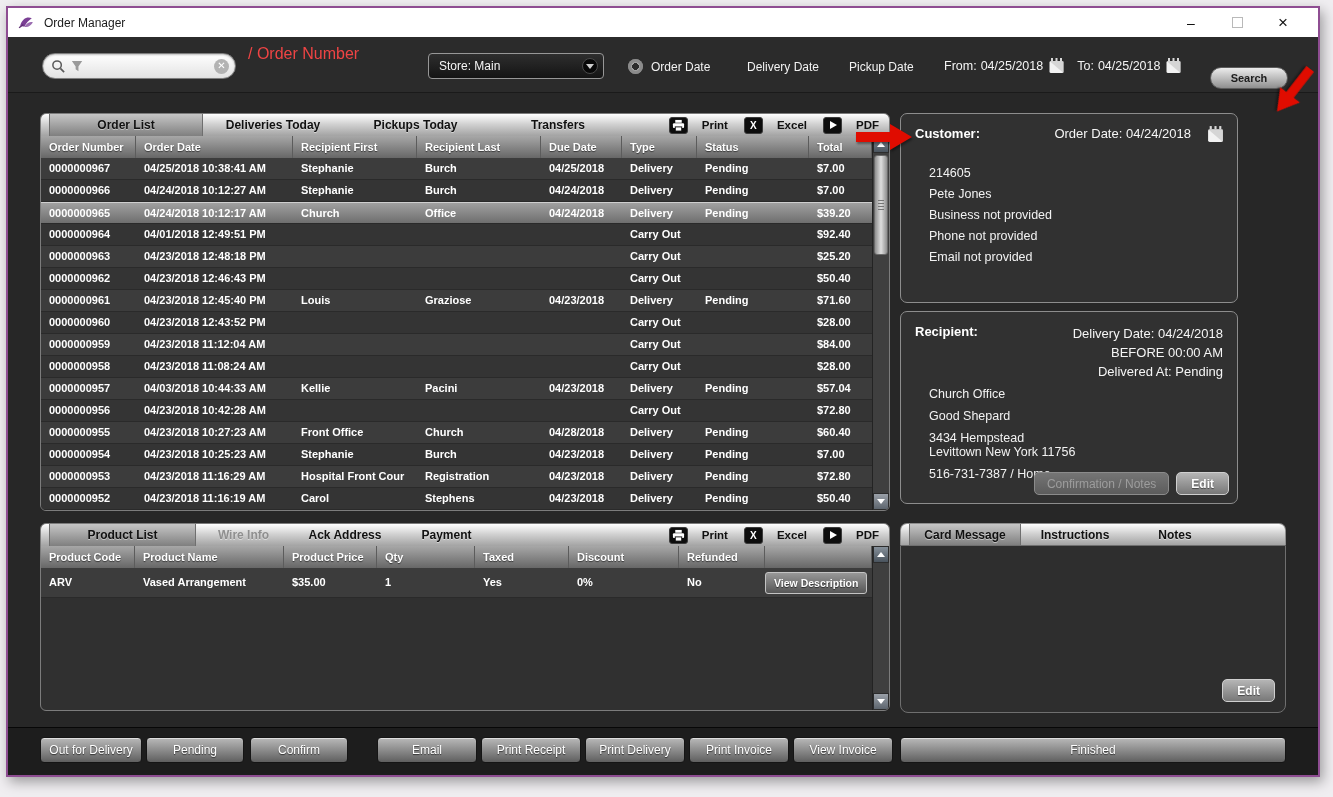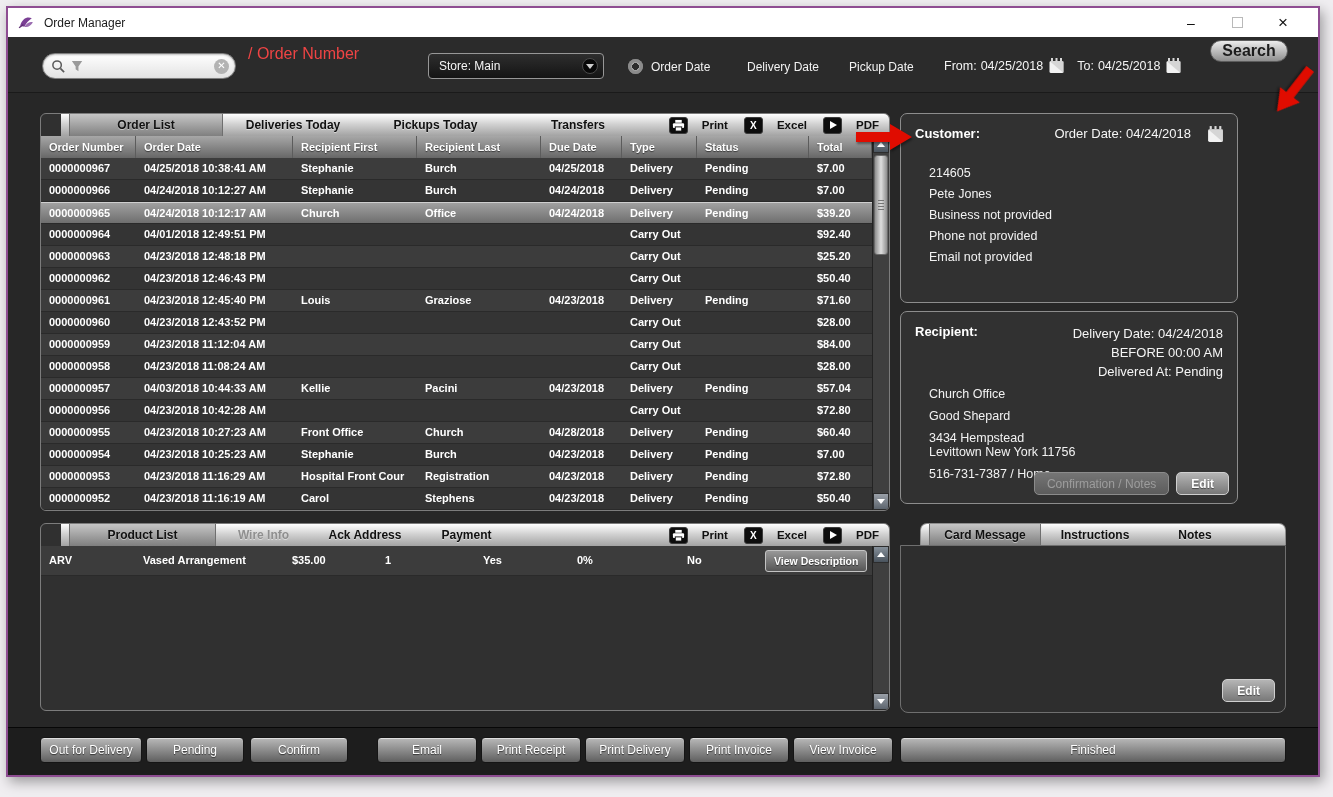--- a/index.html
+++ b/index.html
@@ -39,34 +39,34 @@
                  border:1px solid #4a4a4a; display:flex; align-items:center; justify-content:center; }
   .tri-down-sm { width:0; height:0; border-left:4px solid transparent; border-right:4px solid transparent;
                  border-top:5px solid #cfcfcf; }
   .radio-group { position:absolute; top:22px; display:flex; align-items:center; gap:8px; }
   .radio-dot { width:15px; height:15px; border-radius:50%;
                background:radial-gradient(circle at 35% 30%, #cquot 0, #c9c9c9 0%, #7d7d7d 55%, #4e4e4e 100%); }
   .radio-dot.selected { box-shadow:inset 0 0 0 3px #8b8b8b; background:radial-gradient(circle at 50% 50%, #2c2c2c 0%, #2c2c2c 30%, #a7a7a7 34%, #5c5c5c 100%); }
   .radio-label { font-size:12px; color:#f2f2f2; }
   .date-range { position:absolute; left:936px; top:20px; display:flex; align-items:center; color:#f4f4f4; font-size:12.5px; }
   .cal-icon { width:17px; height:17px; margin:0 0 0 5px; }
-  .search-btn { position:absolute; left:1202px; top:3px; width:78px; height:22px; border-radius:11px;
+  .search-btn { position:absolute; left:1202px; top:30px; width:78px; height:22px; border-radius:11px;
                 background:linear-gradient(180deg,#ececec,#8f8f8f); border:1px solid #5c5c5c;
-                font-size:16px; color:#1d1d1d; font-weight:bold; font-family:"Liberation Sans",sans-serif; }
+                font-size:11px; color:#1d1d1d; font-weight:bold; font-family:"Liberation Sans",sans-serif; }
 
   
   .content { position:absolute; left:0; top:85px; width:100%; height:634px; background:#272727; }
   .bottombar { position:absolute; left:0; top:719px; width:100%; height:48px; background:#1d1d1d; border-top:1px solid #070707; }
 
   .lpanel { position:absolute; border:1px solid #7c7c7c; border-radius:6px; background:#303030; overflow:hidden; }
   #orders-panel  { left:32px; top:105px; width:850px; height:398px; }
   #products-panel{ left:32px; top:515px; width:850px; height:188px; }
 
   .tabbar { position:relative; height:22px; background:linear-gradient(180deg,#ffffff 0%,#d2d2d2 45%,#a3a3a3 100%);
-            display:flex; align-items:stretch; padding-left:8px;margin-left:20px; }
+            display:flex; align-items:stretch; padding-left:8px; }
   .tab { min-width:120px; padding:0 14px; display:flex; align-items:center; justify-content:center;
          font-size:12px; font-weight:bold; color:#111; text-shadow:0 1px 0 rgba(255,255,255,.45); }
   .tab.active { background:linear-gradient(180deg,#c6c6c6,#7f7f7f); border-left:1px solid #6f6f6f; border-right:1px solid #6f6f6f; }
   .tab.disabled { color:#8f8f8f; }
   .export-group { position:absolute; right:10px; top:0; height:22px; display:flex; align-items:center; gap:16px; }
   .export-item { display:flex; align-items:center; gap:14px; font-size:11.5px; font-weight:bold; color:#101010; }
   .export-icon { width:19px; height:17px; border-radius:3px; background:#0d0d0d; border:1px solid #3c3c3c;
                  display:flex; align-items:center; justify-content:center; color:#fff; }
   .export-icon .xl { font-size:10px; font-weight:bold; color:#fff; }
   .pdf-tri { width:0; height:0; border-top:4px solid transparent; border-bottom:4px solid transparent; border-left:7px solid #fff; margin-left:2px; }
@@ -464,20 +464,30 @@
           </div>
           <div class="export-item">
             <span class="export-icon">
                 <span class="pdf-tri"></span>
               </span>
             <span>PDF</span>
           </div>
         </div>
       </div>
       <div class="table-wrap">
+        <div class="thead">
+          <div class="thcell pc0">Product Code</div>
+          <div class="thcell pc1">Product Name</div>
+          <div class="thcell pc2">Product Price</div>
+          <div class="thcell pc3">Qty</div>
+          <div class="thcell pc4">Taxed</div>
+          <div class="thcell pc5">Discount</div>
+          <div class="thcell pc6">Refunded</div>
+          <div class="thcell pc7"></div>
+        </div>
         <div class="tbody">
             <div class="trow prow">
               <div class="tcell pc0">ARV</div>
               <div class="tcell pc1">Vased Arrangement</div>
               <div class="tcell pc2">$35.00</div>
               <div class="tcell pc3">1</div>
               <div class="tcell pc4">Yes</div>
               <div class="tcell pc5">0%</div>
               <div class="tcell pc6">No</div>
               <div class="tcell pc7">

